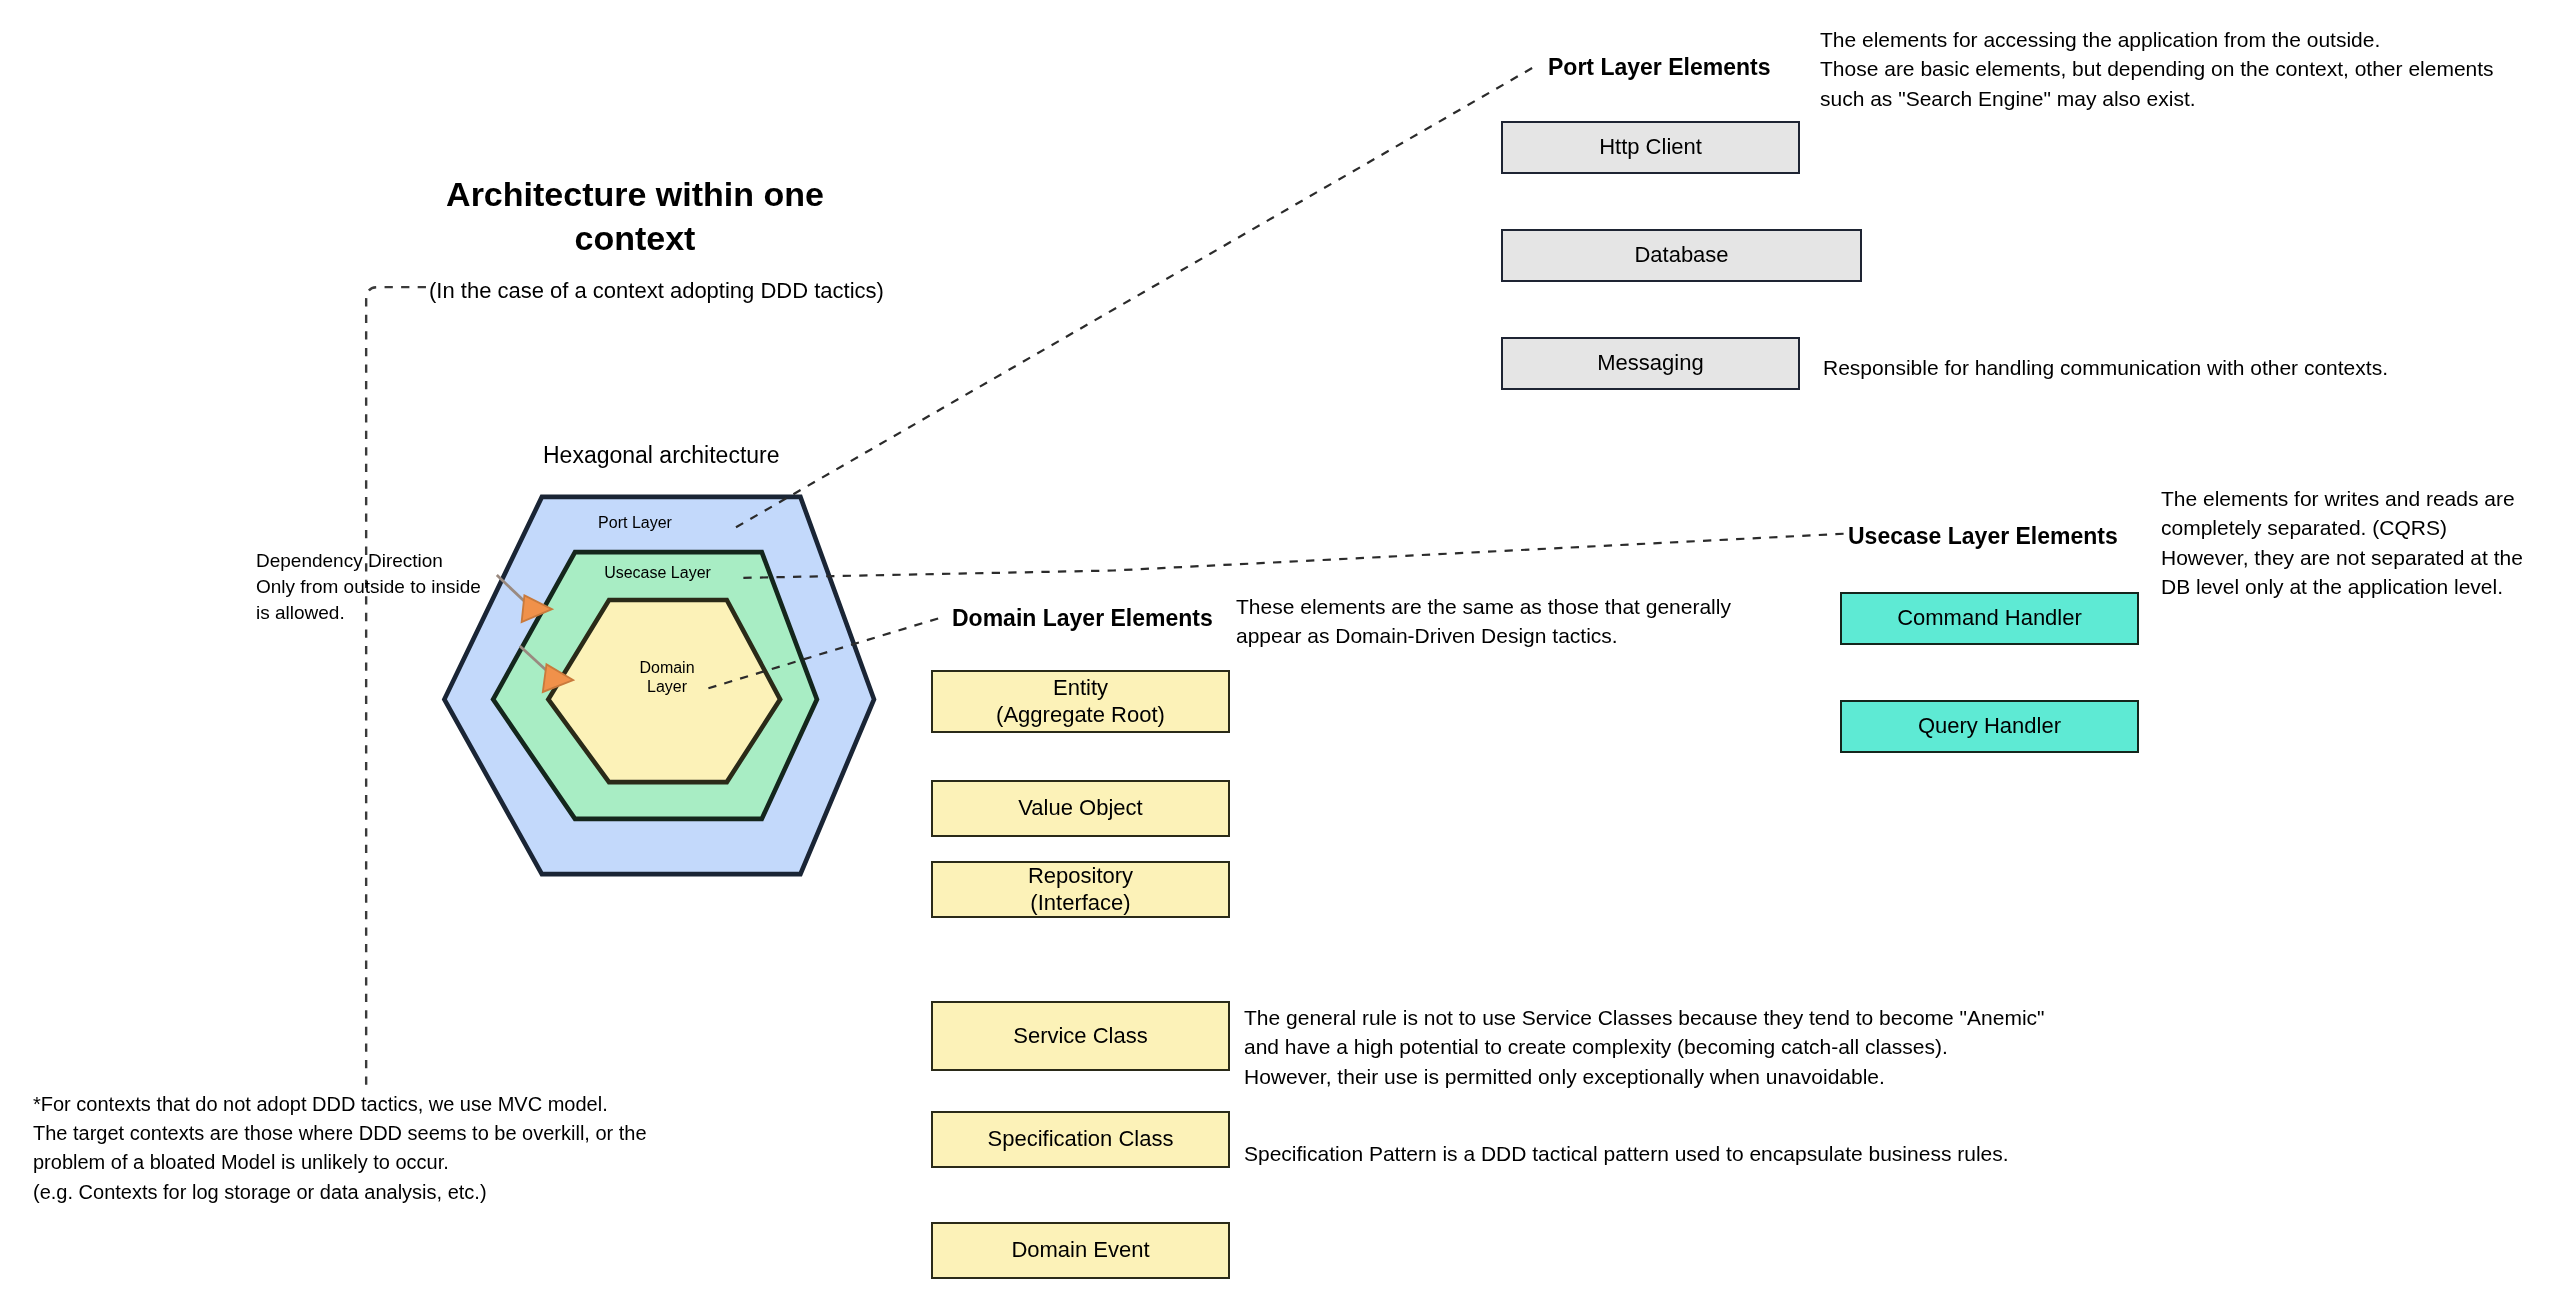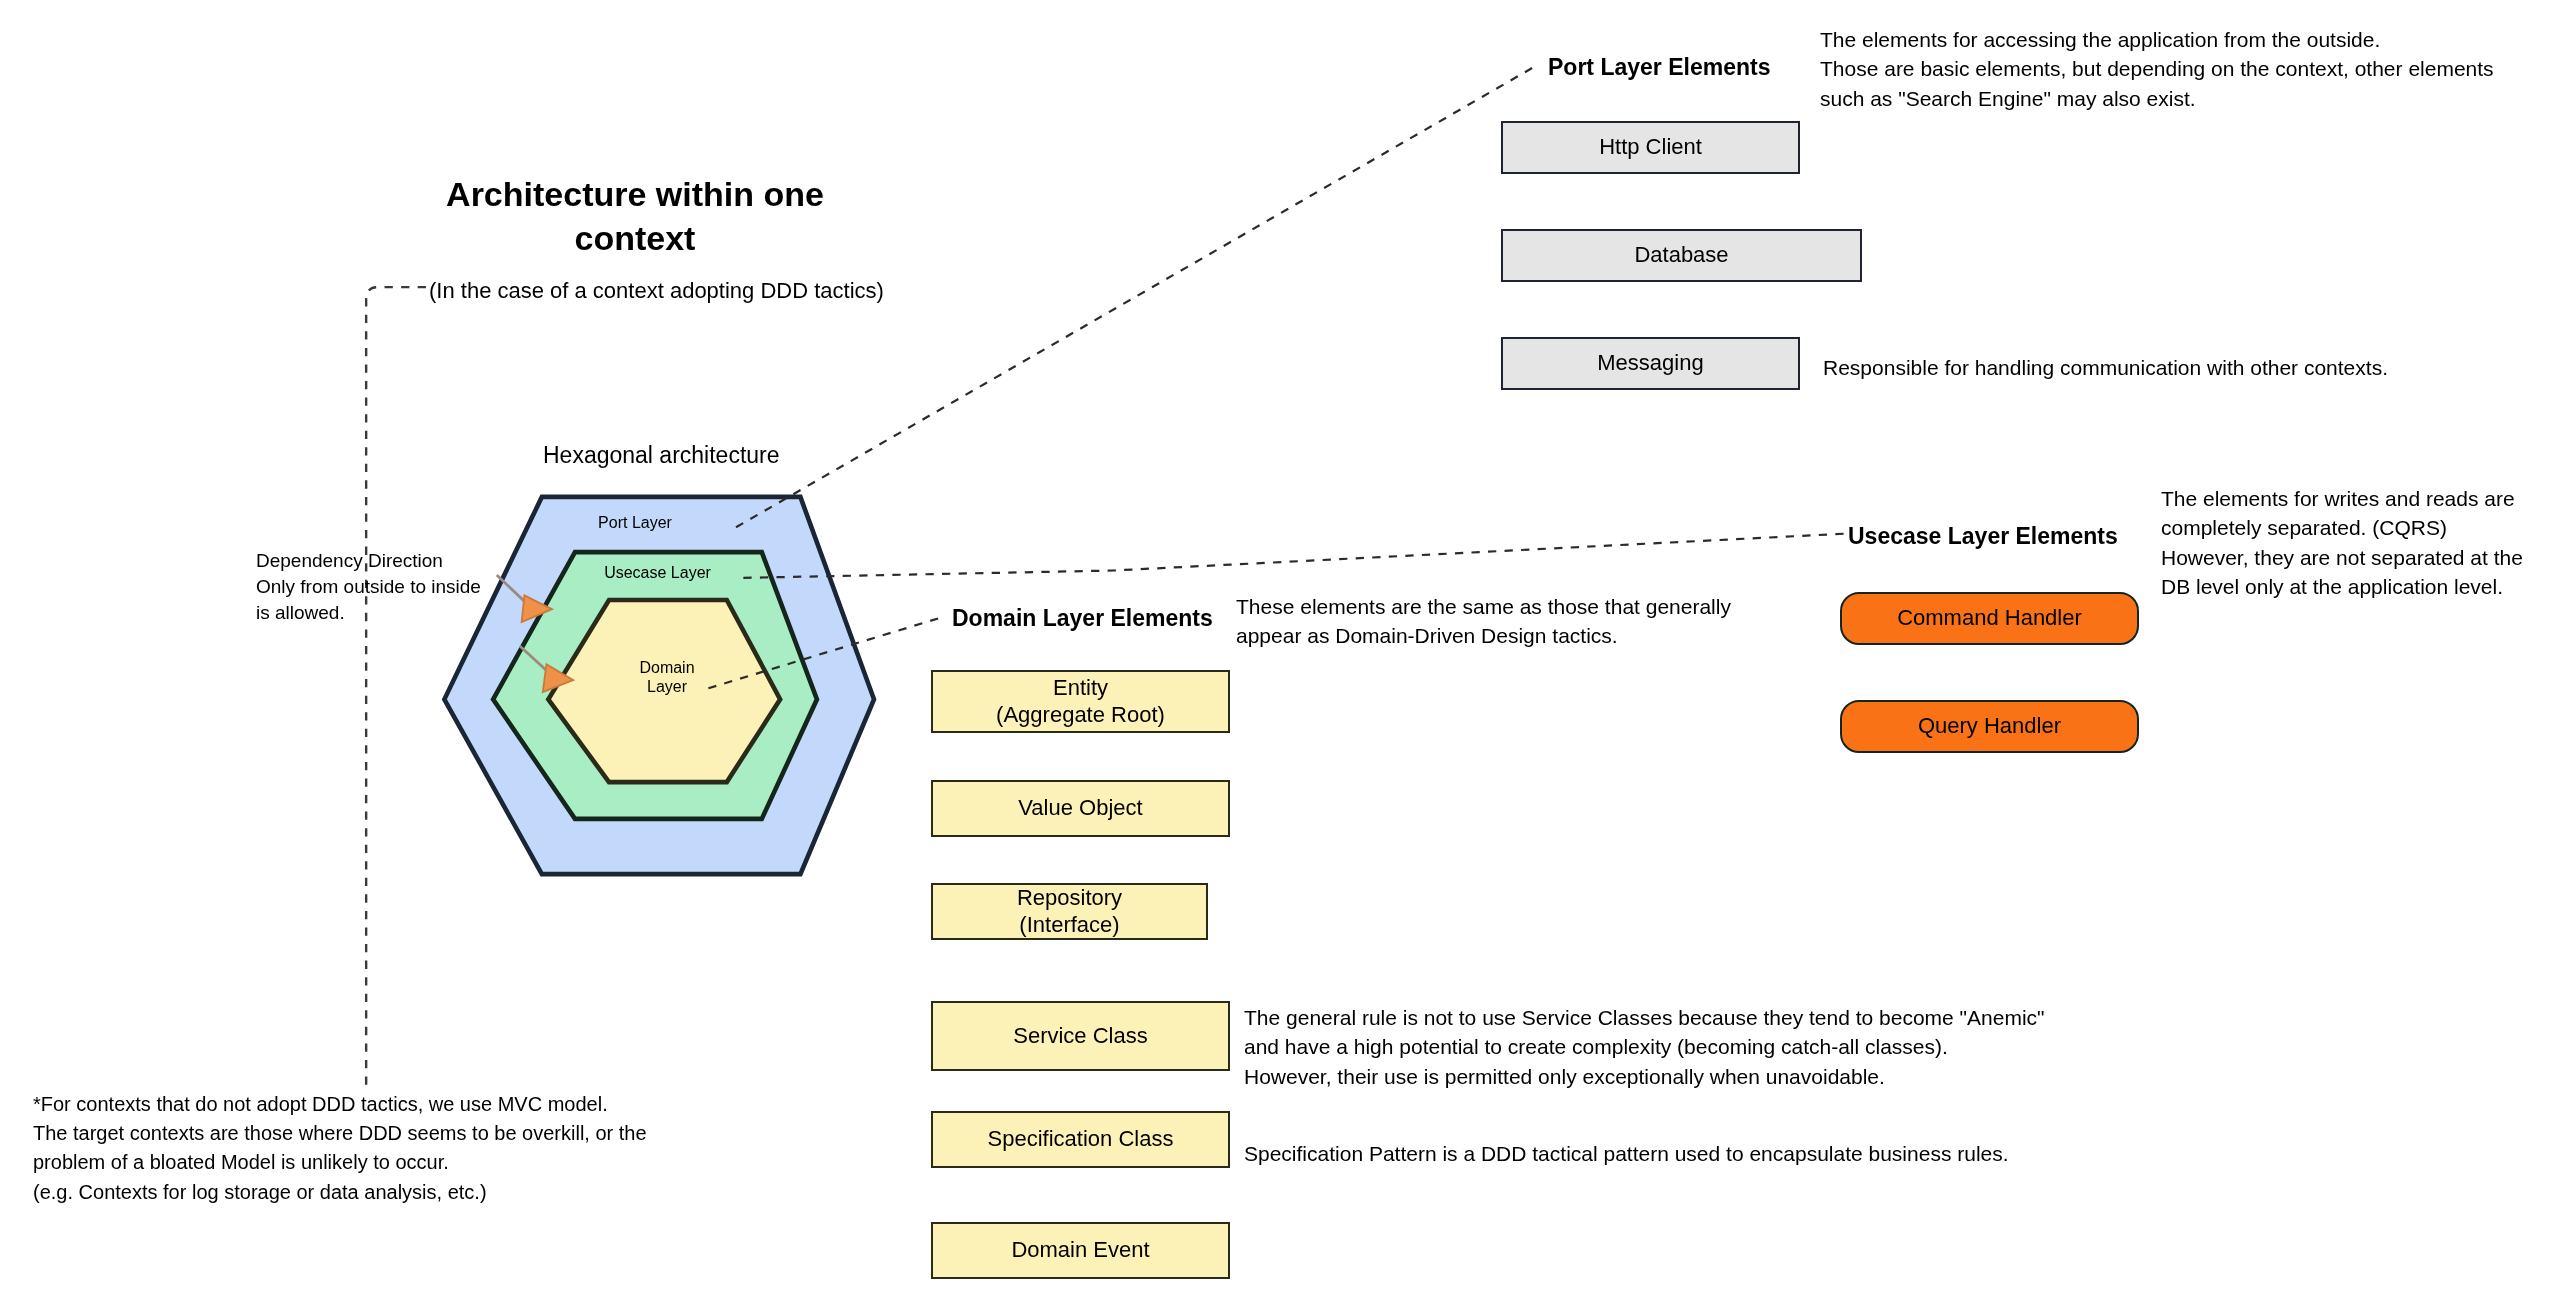--- a/index.html
+++ b/index.html
@@ -28,21 +28,21 @@
 
   
   .ebox{
     position:absolute;box-sizing:border-box;
     border:2.8px solid #1e2433;
     display:flex;align-items:center;justify-content:center;
     text-align:center;font-size:22px;line-height:1.22;
     white-space:pre-line;
   }
   .ebox.blue{background:#e5e5e5;}
-  .ebox.green{background:#f97316;border-color:#14261c;border-radius:19px;}
+  .ebox.green{background:#5eead4;border-color:#14261c;}
   .ebox.yellow{background:#fcf2b8;border-color:#2a2a18;}
 </style>
 </head>
 <body>
 
 <div class="canvas">
 
   <svg class="layer" viewBox="0 0 2800 1428">
 
     <polygon points="589,540 870,540 950,760 870,950 589,950 483,760" fill="#c3d9fb" stroke="#1a2535" stroke-width="5"></polygon>
@@ -120,21 +120,21 @@
   <div class="abs sechead" style="left:952px;top:603px;">Domain Layer Elements</div>
 
   <div class="abs desc" style="left:1236px;top:592px;">These elements are the same as those that generally
 appear as Domain-Driven Design tactics.</div>
 
   <div class="ebox yellow" style="left:931px;top:670px;width:299px;height:63px;">Entity
 (Aggregate Root)</div>
 
   <div class="ebox yellow" style="left:931px;top:780px;width:299px;height:57px;">Value Object</div>
 
-  <div class="ebox yellow" style="left:931px;top:883px;width:277px;height:57px;">Repository
+  <div class="ebox yellow" style="left:931px;top:861px;width:299px;height:57px;">Repository
 (Interface)</div>
 
   <div class="ebox yellow" style="left:931px;top:1001px;width:299px;height:70px;">Service Class</div>
 
   <div class="abs desc" style="left:1244px;top:1003px;">The general rule is not to use Service Classes because they tend to become "Anemic"
 and have a high potential to create complexity (becoming catch-all classes).
 However, their use is permitted only exceptionally when unavoidable.</div>
 
   <div class="ebox yellow" style="left:931px;top:1111px;width:299px;height:57px;">Specification Class</div>
 

